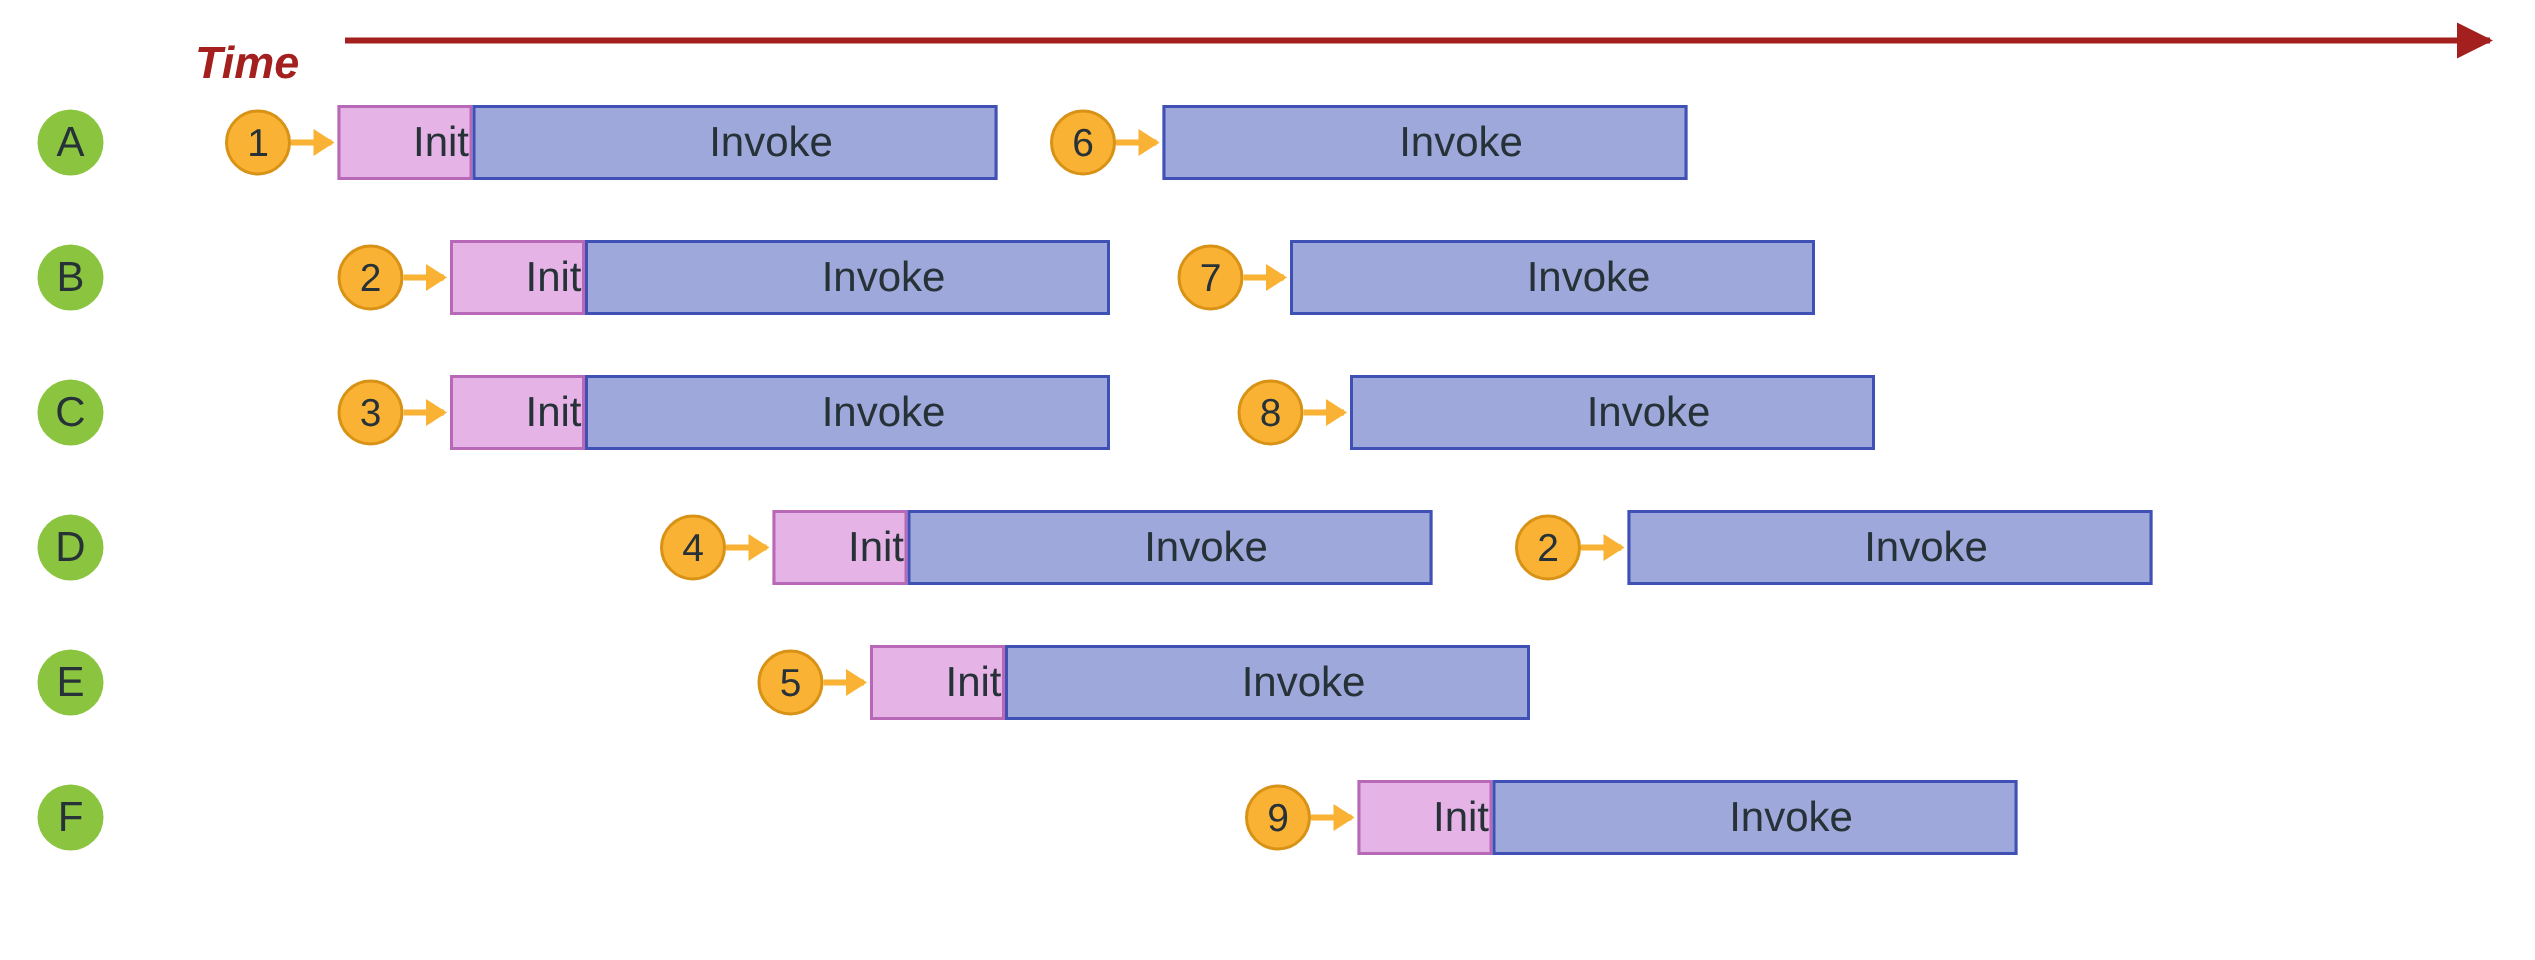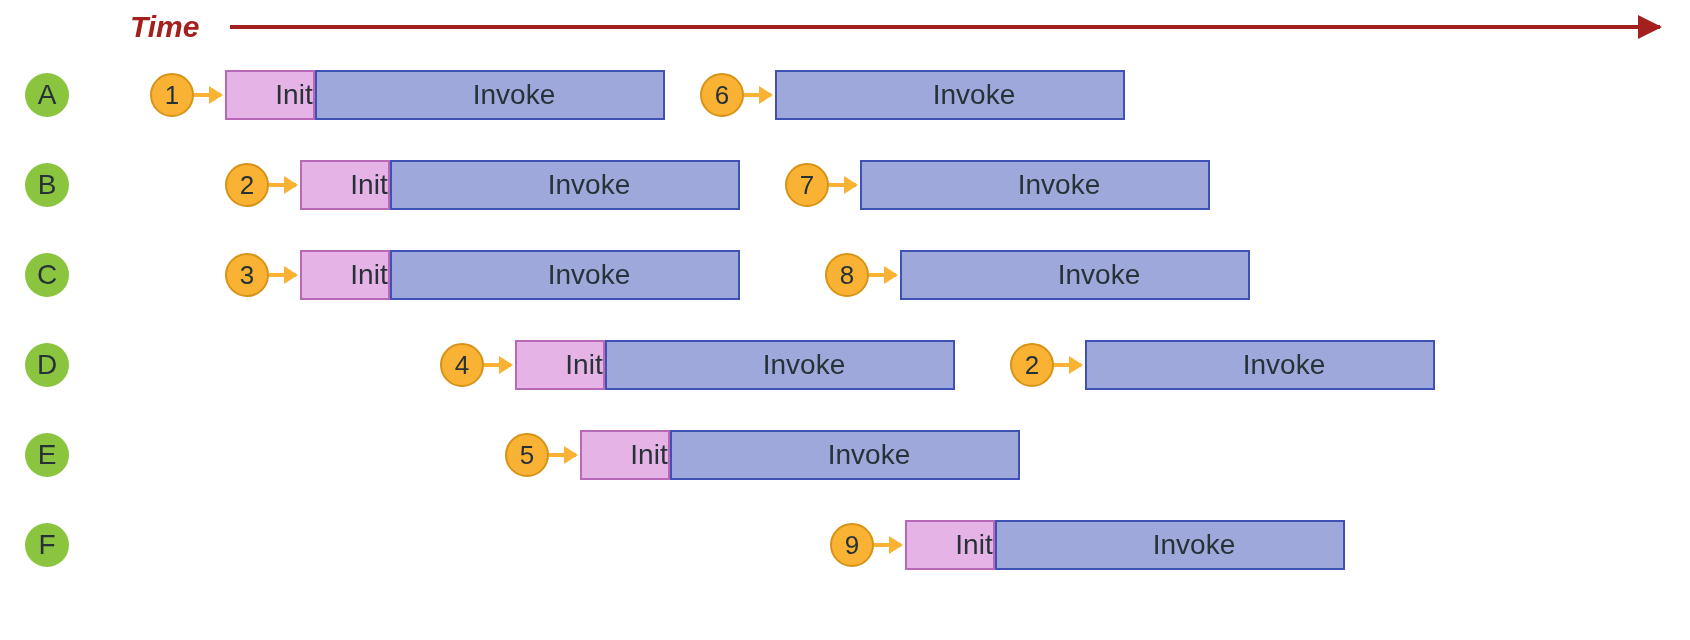--- a/index.html
+++ b/index.html
@@ -17,21 +17,21 @@
     font-family: "Amazon Ember", "Segoe UI", "Helvetica Neue", Arial, sans-serif;
     font-size: 28px;
     color: var(--slate);
     width: 1690px;
     height: 640px;
     position: relative;
     background: #fff;
   }
   .axis-label {
     position:absolute;
-    top: 10px;
+    top: 26px;
     left: 130px;
     color: var(--darkred);
     font-style: italic;
     font-weight: 600;
     font-size: 30px;
   }
   .axis {
     position:absolute;
     top: 25px;
     left: 230px;

